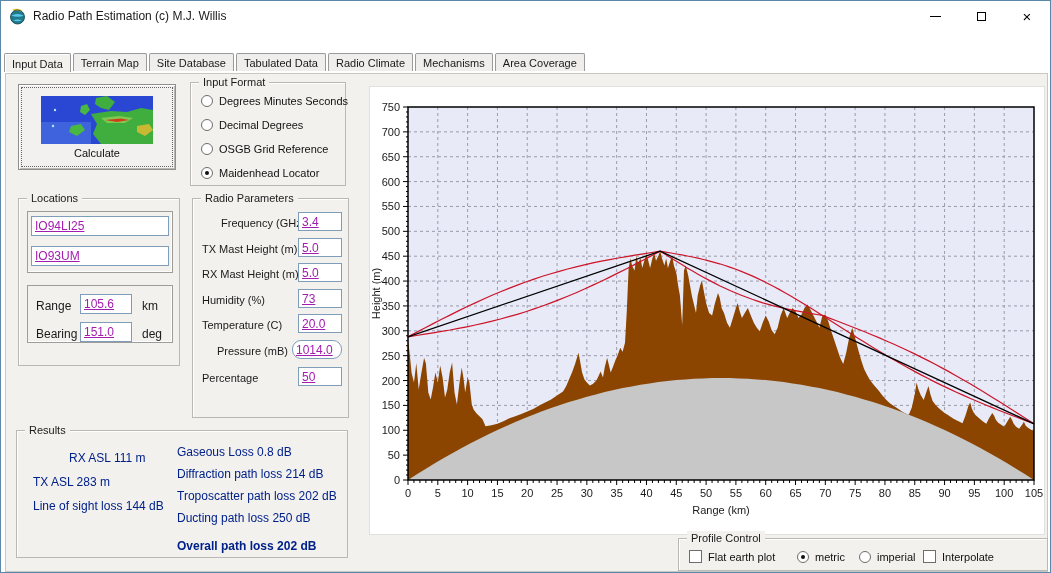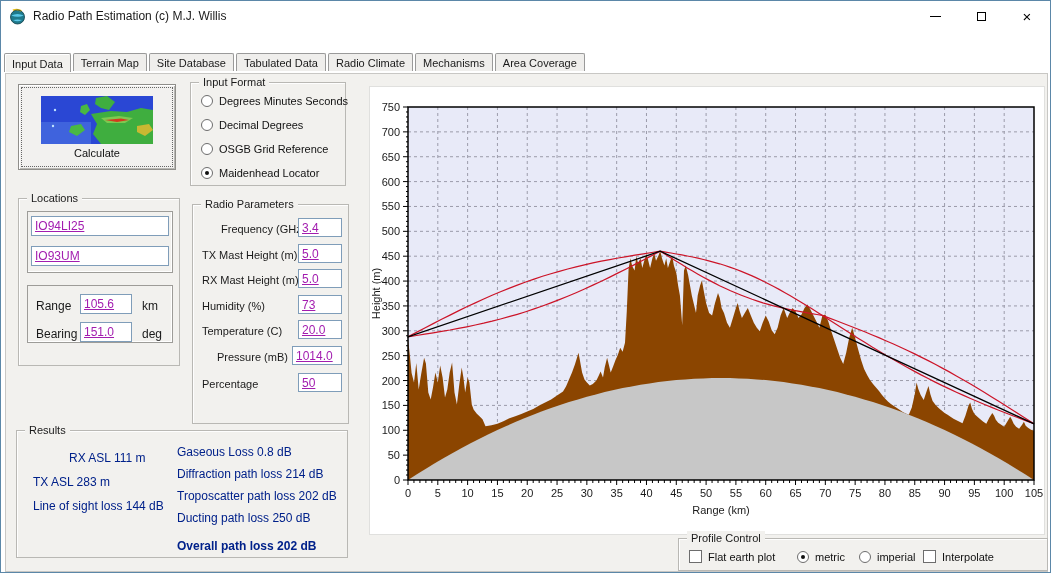--- a/index.html
+++ b/index.html
@@ -143,34 +143,34 @@
         <span class="flabel" style="position:absolute;left:8px;top:13px;font-size:12px;">Range</span>
         <input class="tfield" style="position: absolute; left: 52px; top: 8px; width: 52px; height: 20px;" value="105.6">
         <span class="flabel" style="position:absolute;left:114px;top:13px;font-size:12px;">km</span>
         <span class="flabel" style="position:absolute;left:8px;top:41px;font-size:12px;">Bearing</span>
         <input class="tfield" style="position: absolute; left: 52px; top: 36px; width: 52px; height: 20px;" value="151.0">
         <span class="flabel" style="position:absolute;left:114px;top:41px;font-size:12px;">deg</span>
       </div>
     </div>
 
 
-    <div class="group" style="left:186px;top:124px;width:157px;height:220px;margin-top:6px;">
+    <div class="group" style="left:186px;top:124px;width:157px;height:220px;">
       <span class="legend">Radio Parameters</span>
       <span class="flabel" style="position:absolute;left:9px;top:18px;padding-left:19px;">Frequency (GHz)</span>
       <input class="tfield" style="position: absolute; left: 105px; top: 13px; width: 44px; height: 19px;" value="3.4">
       <span class="flabel" style="position:absolute;left:9px;top:44px;">TX Mast Height (m)</span>
       <input class="tfield" style="position: absolute; left: 105px; top: 39px; width: 44px; height: 19px;" value="5.0">
       <span class="flabel" style="position:absolute;left:9px;top:69px;">RX Mast Height (m)</span>
       <input class="tfield" style="position: absolute; left: 105px; top: 64px; width: 44px; height: 19px;" value="5.0">
       <span class="flabel" style="position:absolute;left:9px;top:95px;">Humidity (%)</span>
       <input class="tfield" style="position: absolute; left: 105px; top: 90px; width: 44px; height: 19px;" value="73">
       <span class="flabel" style="position:absolute;left:9px;top:120px;">Temperature (C)</span>
       <input class="tfield" style="position: absolute; left: 105px; top: 115px; width: 44px; height: 19px;" value="20.0">
       <span class="flabel" style="position:absolute;left:24px;top:146px;">Pressure (mB)</span>
-      <input class="tfield" style="position: absolute; left: 99px; top: 141px; width: 50px; height: 19px;" value="1014.0">
+      <input class="tfield" style="position: absolute; left: 99px; top: 141px; width: 50px; height: 19px; border-radius: 9px;" value="1014.0">
       <span class="flabel" style="position:absolute;left:9px;top:173px;">Percentage</span>
       <input class="tfield" style="position: absolute; left: 105px; top: 168px; width: 44px; height: 19px;" value="50">
     </div>
 
     <div class="group" style="left:10px;top:356px;width:332px;height:128px;padding-left:12px;">
       <span class="legend">Results</span>
       <span class="res-line" style="left:24px;top:20px;margin-left:28px;">RX ASL 111 m</span>
       <span class="res-line" style="left:16px;top:44px;">TX ASL 283 m</span>
       <span class="res-line" style="left:16px;top:68px;">Line of sight loss 144 dB</span>
       <span class="res-line" style="left:160px;top:14px;">Gaseous Loss 0.8 dB</span>

